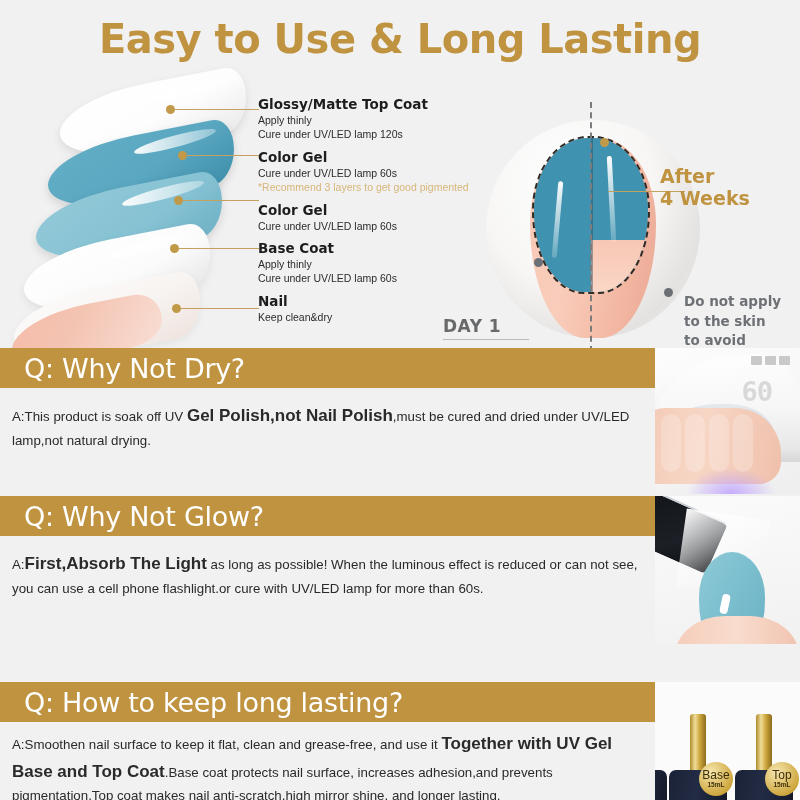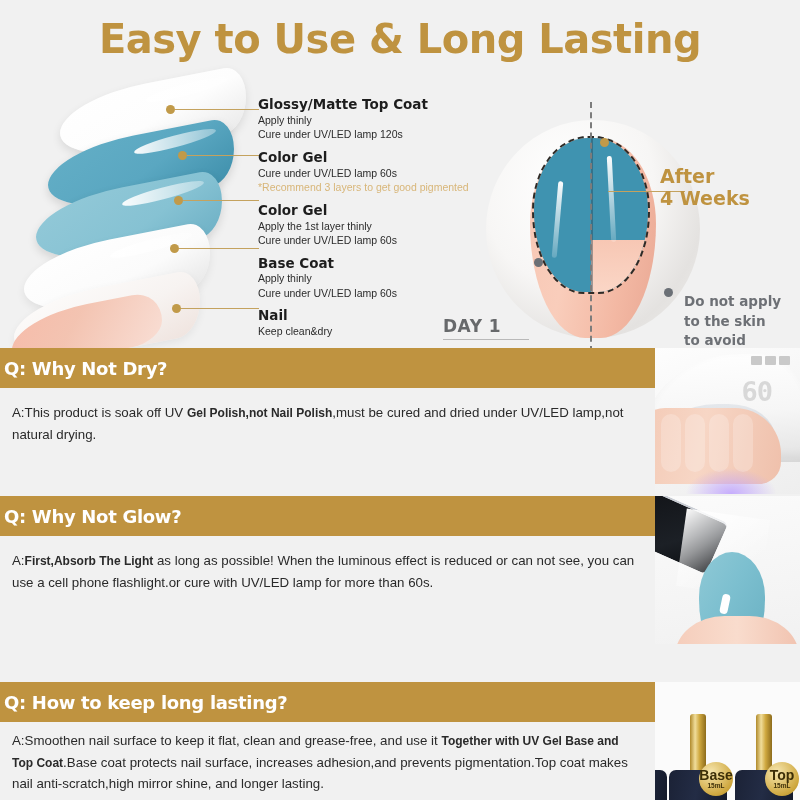--- a/index.html
+++ b/index.html
@@ -128,28 +128,28 @@
   }
   .skin-rule { position: absolute; left: 684px; top: 288px; width: 110px; height: 1px; background: #c2c2c2; }
 
   
   .qa { position: absolute; left: 0; width: 800px; }
   .qbar {
     position: relative; width: 800px; height: 40px;
     background: #bf9340; display: flex; align-items: center;
   }
   .qbar span {
-    padding-left: 4px; color: #fff; font-weight: bold;
-    font-family: "DejaVu Sans", sans-serif; font-size: 18px; letter-spacing: -0.3px;
+    padding-left: 24px; color: #fff; font-weight: normal;
+    font-family: "DejaVu Sans", sans-serif; font-size: 27px; letter-spacing: -0.3px;
   }
   .ans {
     position: relative; width: 652px; padding: 14px 14px 0 12px;
     font-size: 13.3px; line-height: 1.62; color: #2a2a2a;
   }
-  .ans b { font-weight: bold; font-size: 12px; }
+  .ans b { font-weight: bold; font-size: 17px; }
   .photo { position: absolute; left: 655px; width: 145px; background: #fafafa; overflow: hidden; }
 
   
   .lamp { position: absolute; inset: 0; background: linear-gradient(160deg,#fdfdfd,#eeeeee); }
   .lamp .shell {
     position: absolute; left: -12px; top: 6px; width: 170px; height: 108px;
     background: linear-gradient(175deg,#ffffff 0%,#f6f6f6 55%,#e2e2e2 100%);
     border-radius: 58% 34% 8% 8% / 78% 64% 10% 10%;
     box-shadow: inset 0 -6px 12px rgba(0,0,0,.06);
   }
@@ -217,21 +217,21 @@
   .bottle .neck {
     position: absolute; left: 18px; top: 58px; width: 22px; height: 10px;
     background: linear-gradient(100deg,#1b2236,#232c45);
   }
   .bottle .badge {
     position: absolute; right: -6px; top: 48px; width: 34px; height: 34px; border-radius: 50%;
     background: radial-gradient(circle at 35% 30%, #f6e6ae, #cfa840 70%, #a8831f 100%);
     display: flex; flex-direction: column; align-items: center; justify-content: center;
     color: #3d2f08; line-height: 1.05;
   }
-  .bottle .badge .b1 { font-size: 14px; font-weight: bold; }
+  .bottle .badge .b1 { font-size: 12px; font-weight: normal; }
   .bottle .badge .b2 { font-size: 6.5px; font-weight: bold; }
   .bottle.left  { left: 14px; }
   .bottle.right { left: 80px; }
   .bottle.sliver { left: -46px; }
 </style>
 </head>
 <body>
 
 <div id="page">
 
@@ -280,21 +280,20 @@
       </div>
 
       <div class="co">
         <h4>Color Gel</h4>
         <p>Cure under UV/LED lamp 60s</p>
         <p class="note">*Recommend 3 layers to get good pigmented</p>
       </div>
 
       <div class="co">
         <h4>Color Gel</h4>
-        <p>Apply the 1st layer thinly</p>
         <p>Cure under UV/LED lamp 60s</p>
       </div>
 
       <div class="co">
         <h4>Base Coat</h4>
         <p>Apply thinly</p>
         <p>Cure under UV/LED lamp 60s</p>
       </div>
 
       <div class="co">

